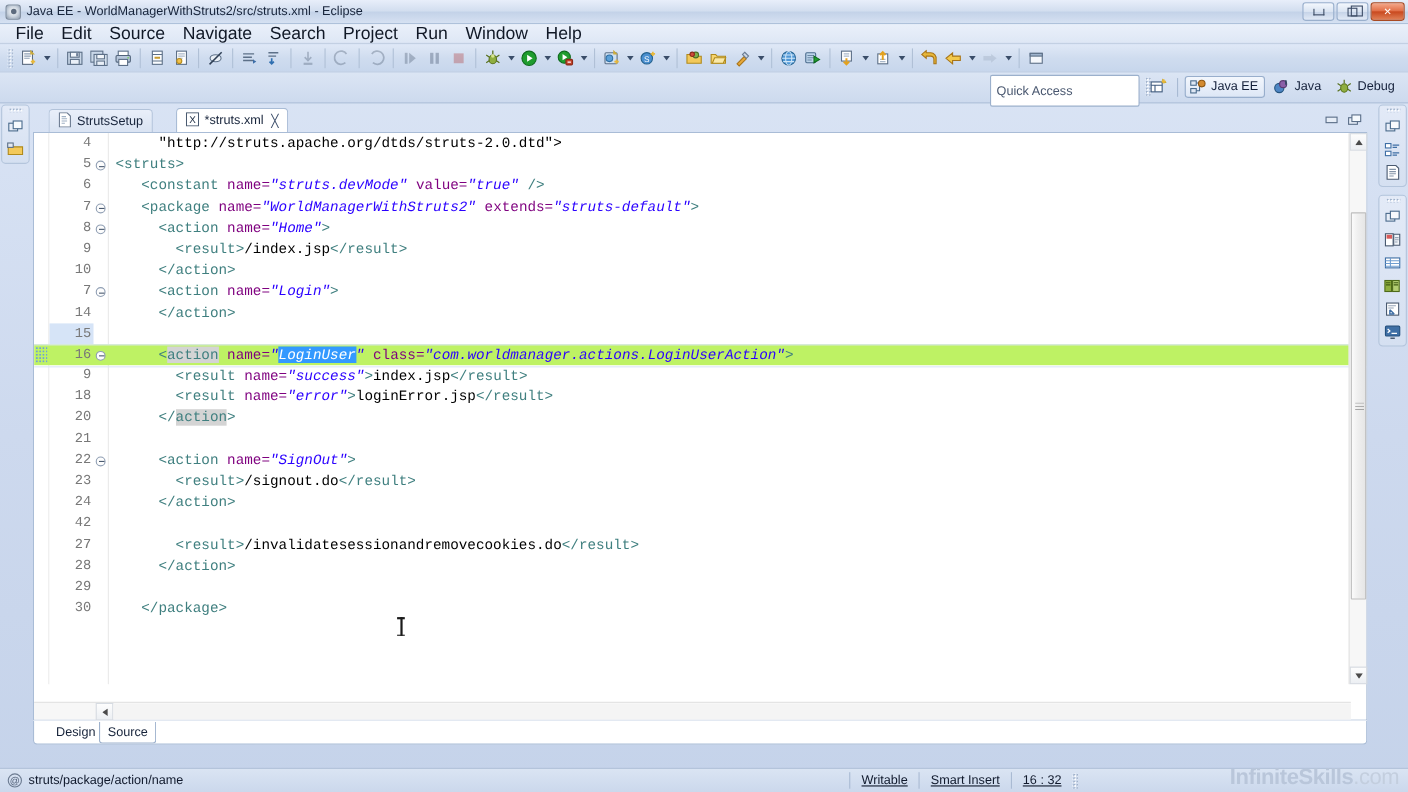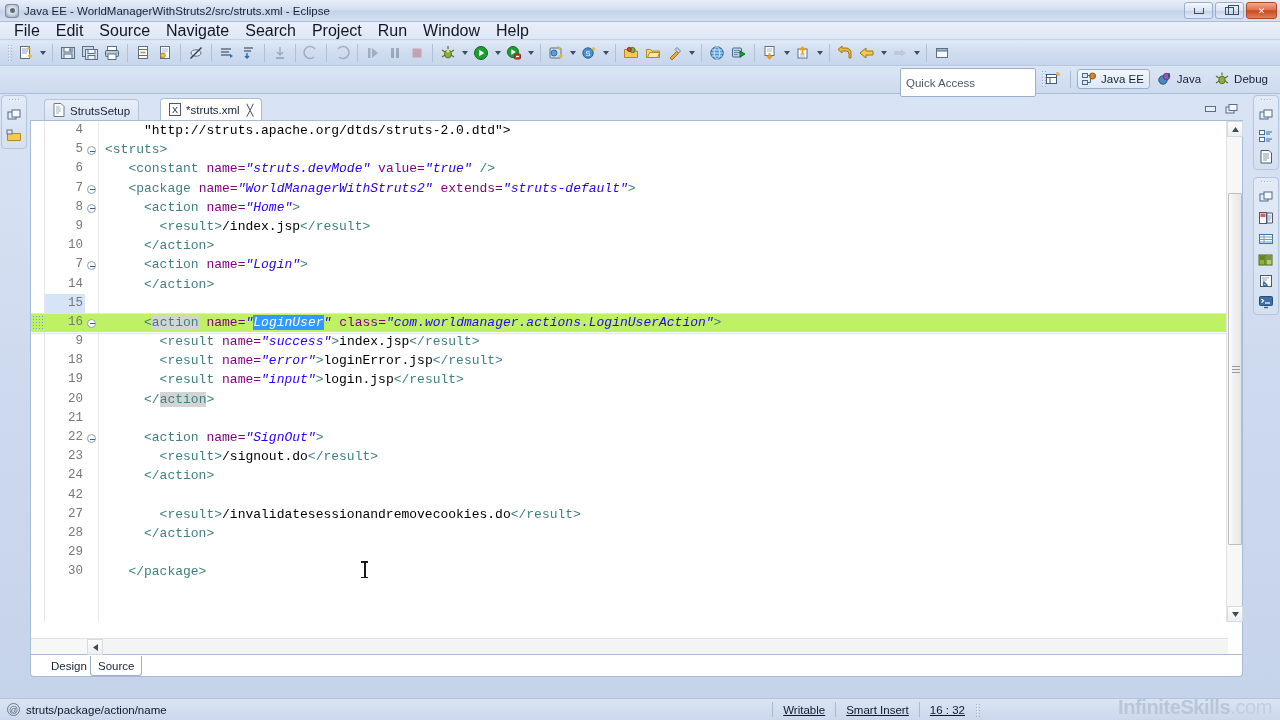--- a/index.html
+++ b/index.html
@@ -700,21 +700,20 @@
             <div class="line"><span class="lnum">7</span><span class="fold"></span><span class="ltext">   <span class="tg">&lt;package </span><span class="an">name=</span><span class="av">"WorldManagerWithStruts2"</span><span class="tx"> </span><span class="an">extends=</span><span class="av">"struts-default"</span><span class="tg">&gt;</span></span></div>
             <div class="line"><span class="lnum">8</span><span class="fold"></span><span class="ltext">     <span class="tg">&lt;action </span><span class="an">name=</span><span class="av">"Home"</span><span class="tg">&gt;</span></span></div>
             <div class="line"><span class="lnum">9</span><span class="ltext">       <span class="tg">&lt;result&gt;</span><span class="tx">/index.jsp</span><span class="tg">&lt;/result&gt;</span></span></div>
             <div class="line"><span class="lnum">10</span><span class="ltext">     <span class="tg">&lt;/action&gt;</span></span></div>
             <div class="line"><span class="lnum">7</span><span class="fold"></span><span class="ltext">     <span class="tg">&lt;action </span><span class="an">name=</span><span class="av">"Login"</span><span class="tg">&gt;</span></span></div>
             <div class="line"><span class="lnum">14</span><span class="ltext">     <span class="tg">&lt;/action&gt;</span></span></div>
             <div class="line"><span class="mark15"></span><span class="lnum">15</span><span class="ltext"></span></div>
             <div class="line current"><span class="cur-marker"></span><span class="lnum">16</span><span class="fold"></span><span class="ltext">     <span class="tg">&lt;</span><span class="tg occ">action</span><span class="tg"> </span><span class="an">name=</span><span class="av">"</span><span class="av sel">LoginUser</span><span class="av">"</span><span class="tx"> </span><span class="an">class=</span><span class="av">"com.worldmanager.actions.LoginUserAction"</span><span class="tg">&gt;</span></span></div>
             <div class="line"><span class="lnum">9</span><span class="ltext">       <span class="tg">&lt;result </span><span class="an">name=</span><span class="av">"success"</span><span class="tg">&gt;</span><span class="tx">index.jsp</span><span class="tg">&lt;/result&gt;</span></span></div>
             <div class="line"><span class="lnum">18</span><span class="ltext">       <span class="tg">&lt;result </span><span class="an">name=</span><span class="av">"error"</span><span class="tg">&gt;</span><span class="tx">loginError.jsp</span><span class="tg">&lt;/result&gt;</span></span></div>
-            <div class="line"><span class="lnum">19</span><span class="ltext">       <span class="tg">&lt;result </span><span class="an">name=</span><span class="av">"input"</span><span class="tg">&gt;</span><span class="tx">login.jsp</span><span class="tg">&lt;/result&gt;</span></span></div>
             <div class="line"><span class="lnum">20</span><span class="ltext">     <span class="tg">&lt;/</span><span class="tg occ">action</span><span class="tg">&gt;</span></span></div>
             <div class="line"><span class="lnum">21</span><span class="ltext"></span></div>
             <div class="line"><span class="lnum">22</span><span class="fold"></span><span class="ltext">     <span class="tg">&lt;action </span><span class="an">name=</span><span class="av">"SignOut"</span><span class="tg">&gt;</span></span></div>
             <div class="line"><span class="lnum">23</span><span class="ltext">       <span class="tg">&lt;result&gt;</span><span class="tx">/signout.do</span><span class="tg">&lt;/result&gt;</span></span></div>
             <div class="line"><span class="lnum">24</span><span class="ltext">     <span class="tg">&lt;/action&gt;</span></span></div>
             <div class="line"><span class="lnum">42</span><span class="ltext"></span></div>
             <div class="line"><span class="lnum">27</span><span class="ltext">       <span class="tg">&lt;result&gt;</span><span class="tx">/invalidatesessionandremovecookies.do</span><span class="tg">&lt;/result&gt;</span></span></div>
             <div class="line"><span class="lnum">28</span><span class="ltext">     <span class="tg">&lt;/action&gt;</span></span></div>
             <div class="line"><span class="lnum">29</span><span class="ltext"></span></div>
             <div class="line"><span class="lnum">30</span><span class="ltext">   <span class="tg">&lt;/package&gt;</span></span></div>

